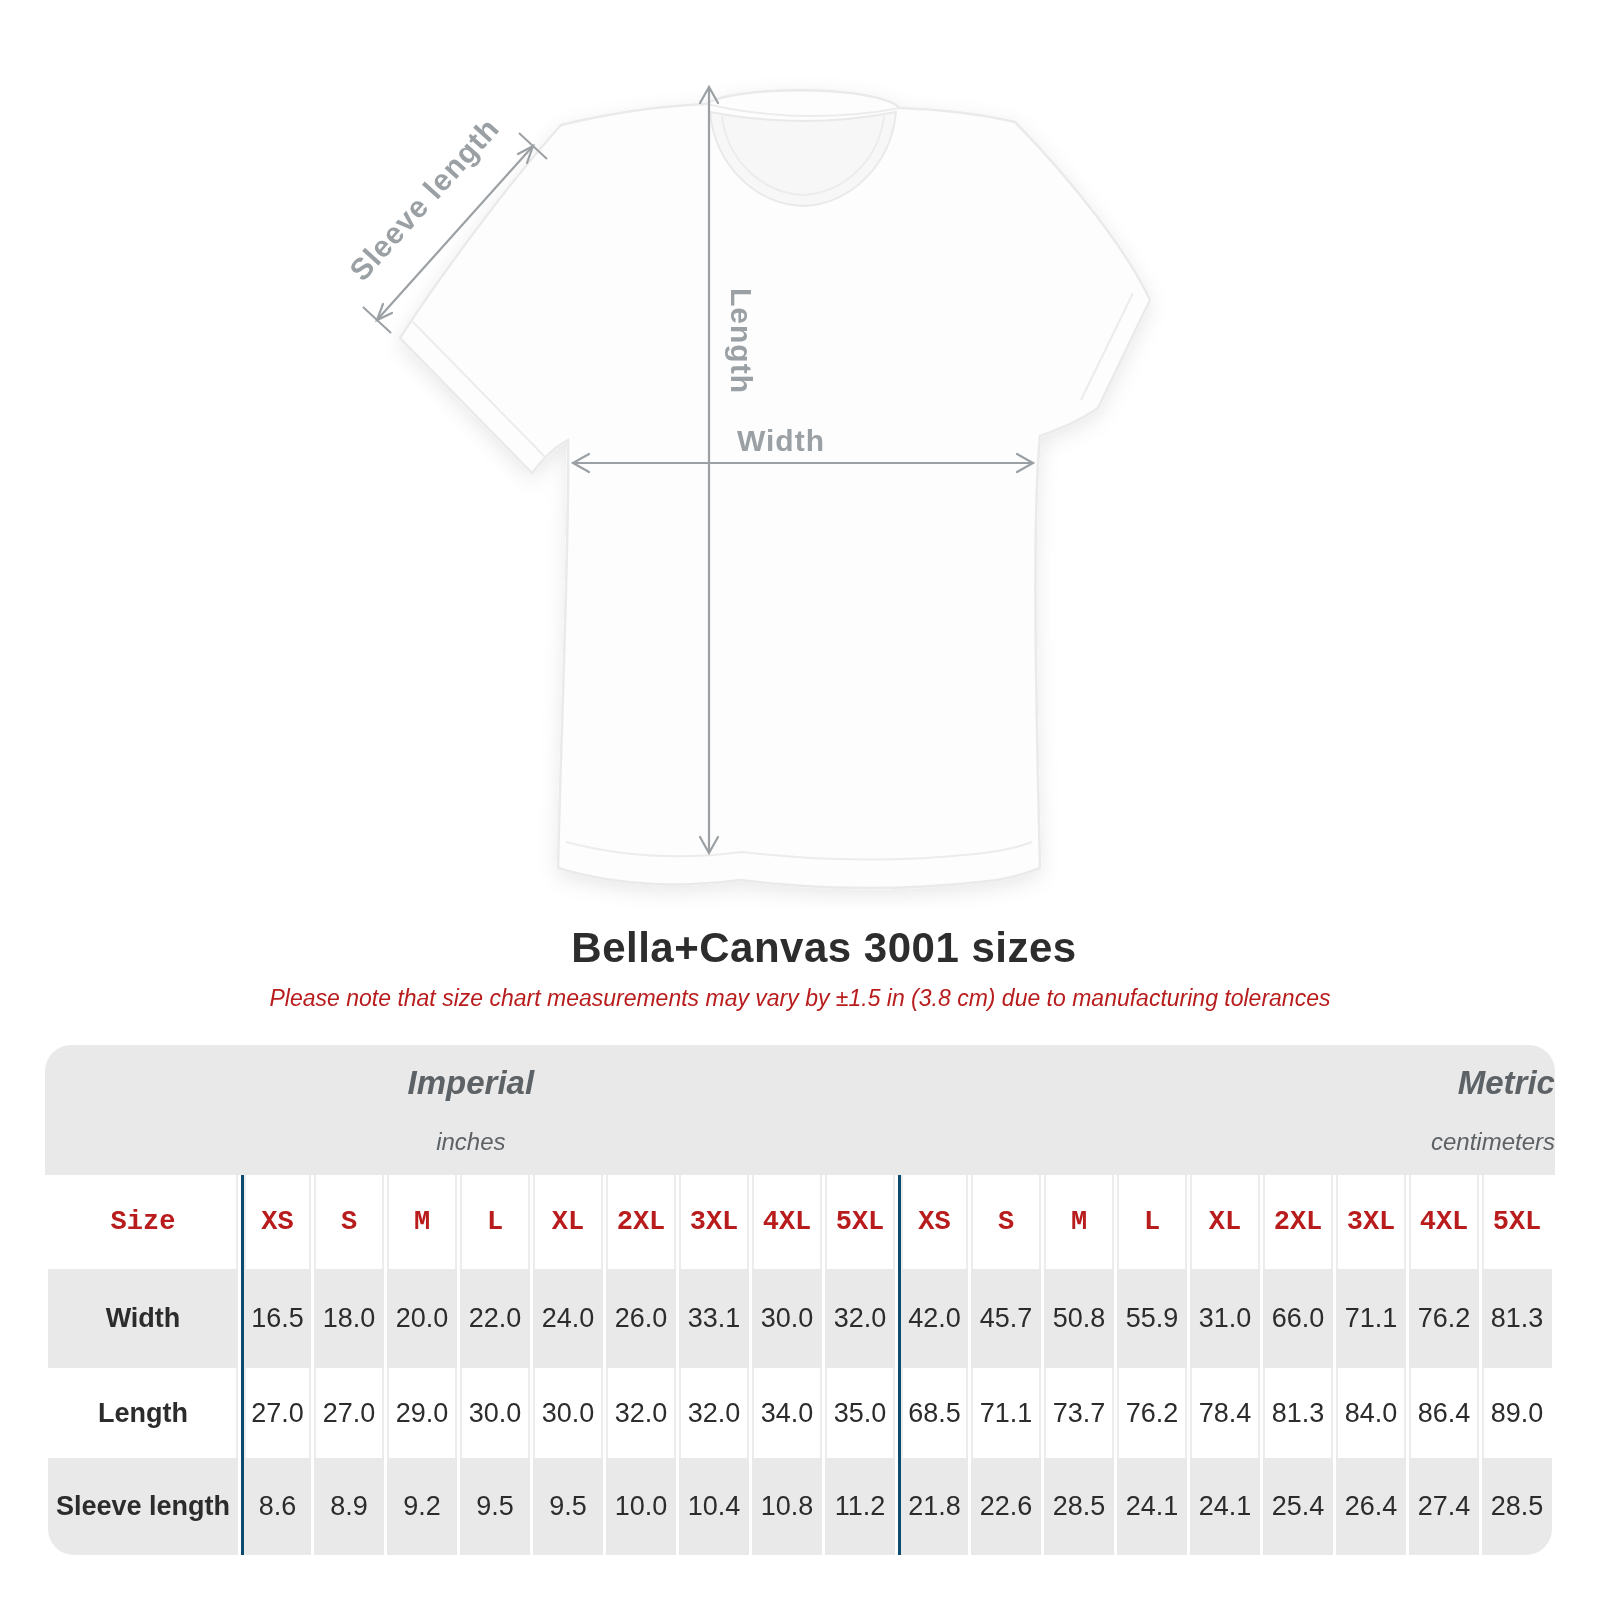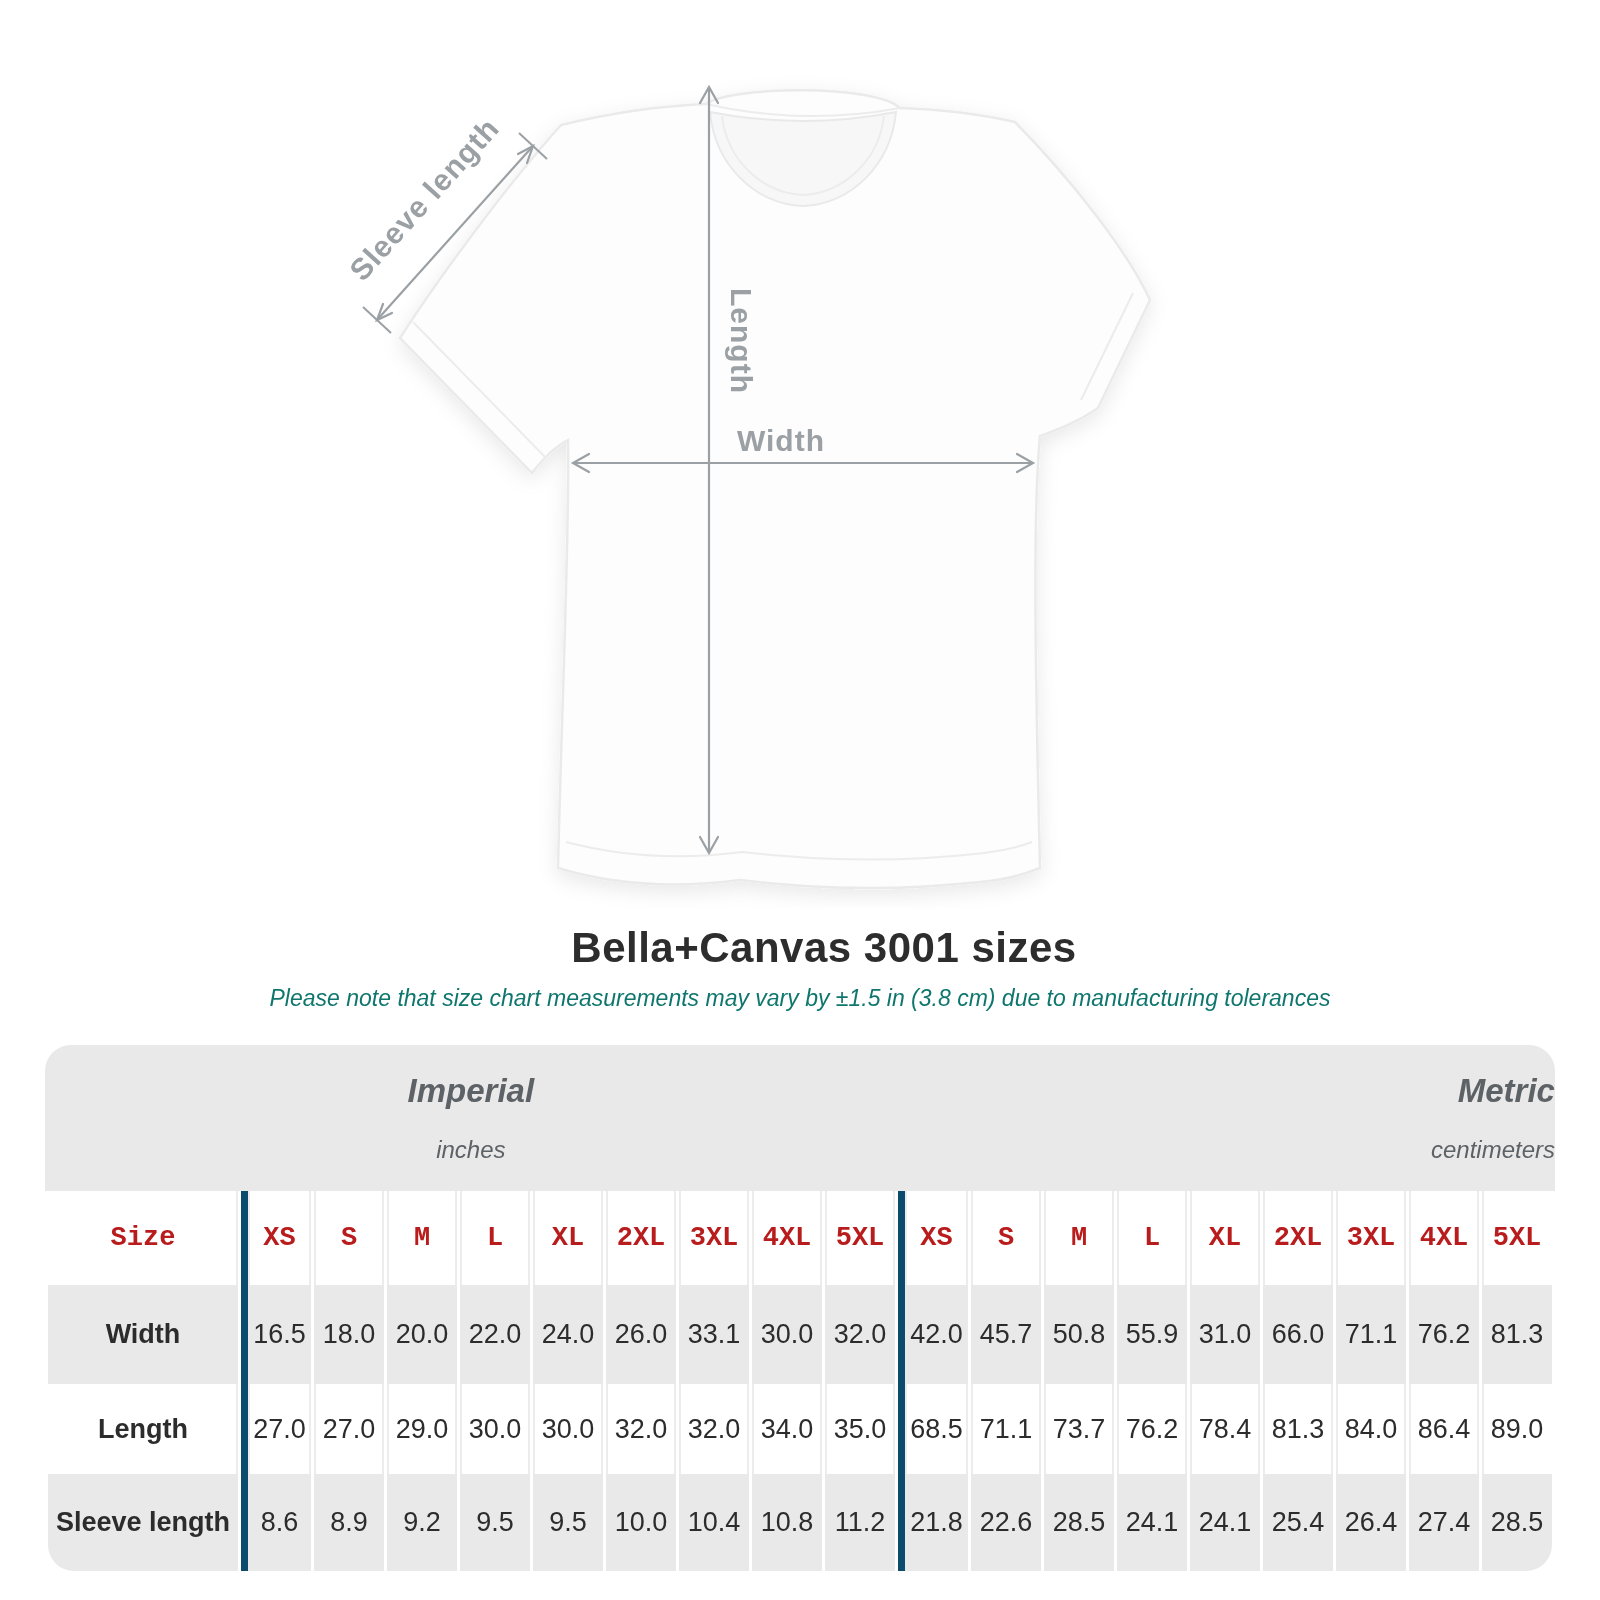--- a/index.html
+++ b/index.html
@@ -24,28 +24,28 @@
   .shirt-seam { fill: none; stroke: #ececec; stroke-width: 2; }
   .shirt-scoop{ fill: #f7f7f7; stroke: #e9e9e9; stroke-width: 2; }
 
   
   h1.page-title {
     margin: 16px 0 0; text-align: center;
     font-size: 42px; font-weight: bold; color: #2d2d2d; letter-spacing: 0.5px; padding-left: 48px;
   }
   p.tolerance-note {
     margin: 13px 0 0; text-align: center;
-    font-size: 23px; font-style: italic; color: #0f766e;
+    font-size: 23px; font-style: italic; color: #b91c1c;
   }
 
   
   .table-wrap { width: 1510px; margin: 33px auto 0; }
 
   .band {
-    display: flex; height: 146px;
+    display: flex; height: 130px;
     background: #e9e9e9; border-radius: 26px 26px 0 0;
   }
   .band .group {
     width: 56.4%;
     display: flex; flex-direction: column;
     align-items: center; justify-content: center;
   }
   .band .group.metric { width: 43.6%; align-items: flex-end; }
   .g-label { font-size: 33px; font-weight: bold; font-style: italic; color: #5d6266; }
   .g-unit  { font-size: 24px; font-style: italic; color: #5d6266; margin-top: 26px; }
@@ -67,21 +67,21 @@
   tr.length-row  td { height: 88px; }
   tr.sleeve-row  td { height: 95px; }
 
   td.row-label { font-weight: bold; color: #5f6468; }
 
   tr.gray-row td { background: #e9e9e9; }
   tr.white-row td { background: #ffffff; box-shadow: inset 2px 0 0 #ececec, inset -2px 0 0 #ececec; }
   tr.white-row td:first-child { box-shadow: inset -2px 0 0 #ececec; }
   tr.white-row td:last-child  { box-shadow: inset 2px 0 0 #ececec; }
 
-  td.gap-left { border-left: 7px solid #0c4a6e; }
+  td.gap-left { border-left: 3px solid #0c4a6e; }
 
   tr.sleeve-row td:first-child { border-radius: 0 0 0 26px; }
   tr.sleeve-row td:last-child  { border-radius: 0 0 26px 0; }
 </style>
 </head>
 <body>
 
 <div class="sheet">
 
   <div class="figure">

